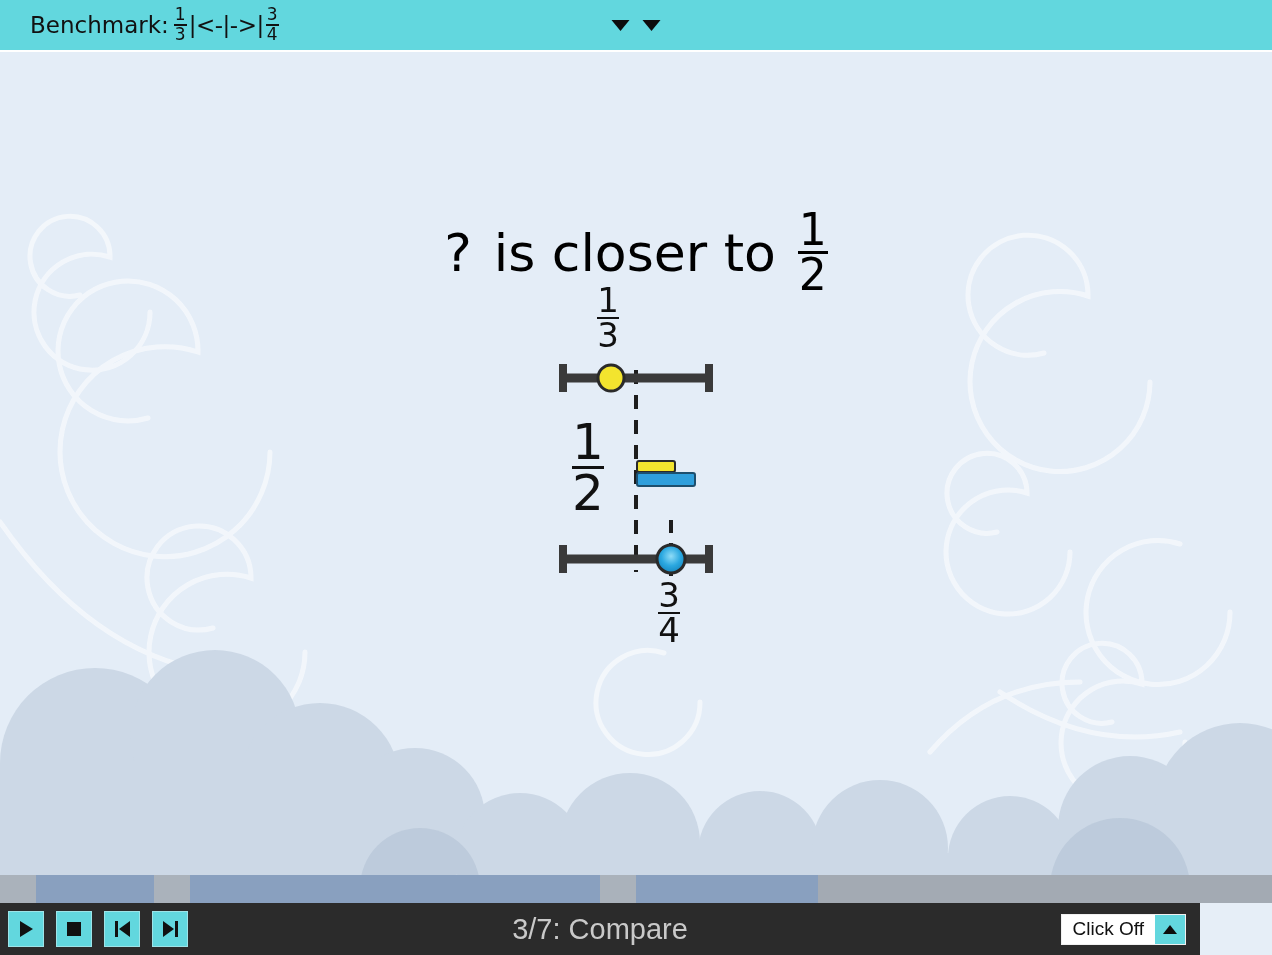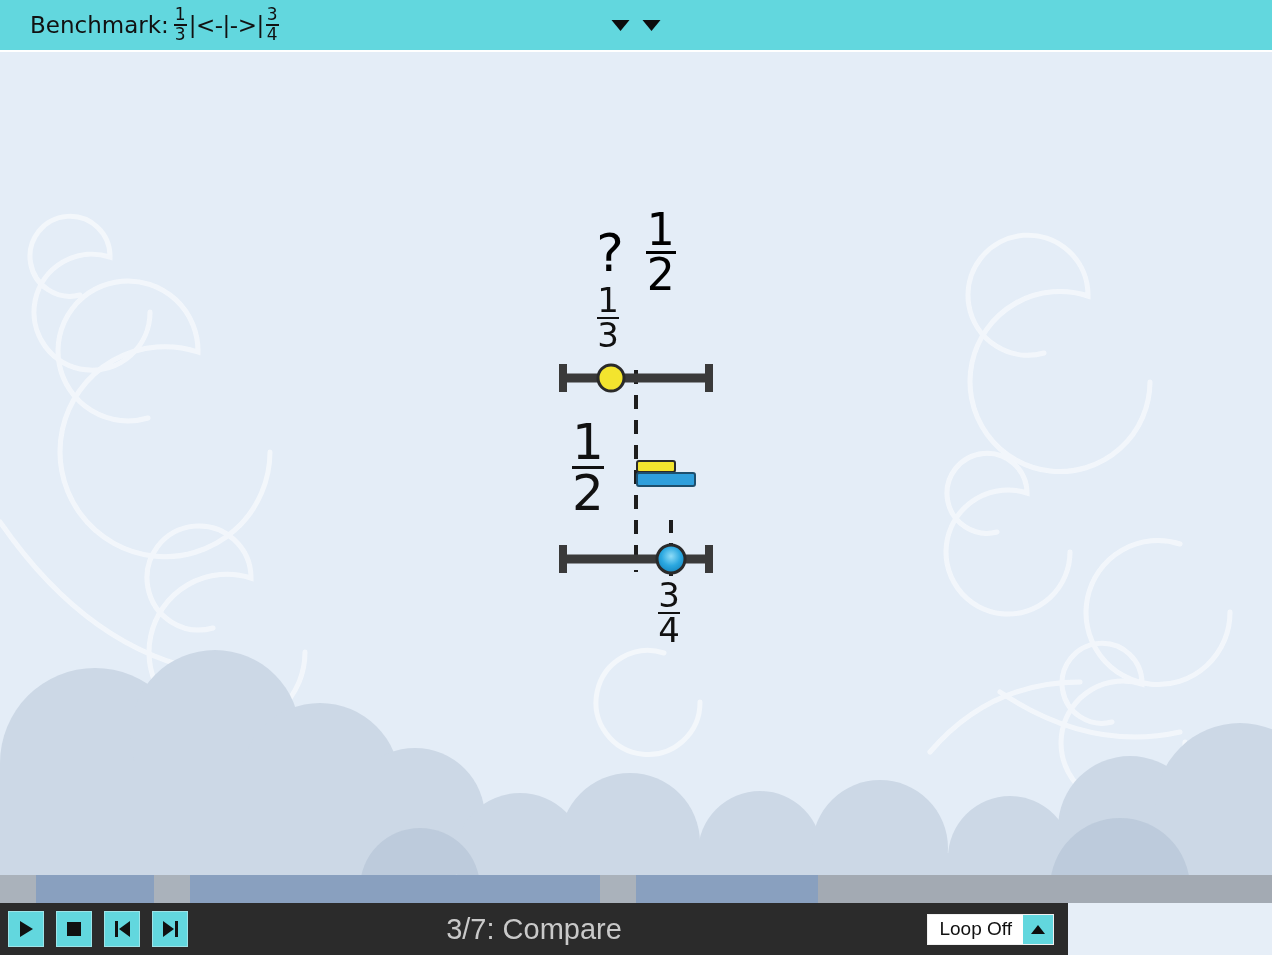--- a/index.html
+++ b/index.html
@@ -153,21 +153,21 @@
     font-size: 50px;
     color: #111;
     z-index: 14;
   }
   .mid-label .bar { height: 3px; background: #111; min-width: 32px; }
 
   
   .footer {
     position: absolute;
     bottom: 0; left: 0;
-    width: 1068px;
+    width: 1200px;
     height: 52px;
     background: #2b2b2b;
     z-index: 50;
     display: flex;
     align-items: center;
   }
 
   .transport { display: flex; gap: 12px; margin-left: 8px; }
   .tbtn {
     width: 36px; height: 36px;
@@ -298,20 +298,21 @@
       <div class="band-seg" style="left:36px;width:118px;background:#89a0bf;"></div>
       <div class="band-seg" style="left:154px;width:36px;background:#aab2bb;"></div>
       <div class="band-seg" style="left:190px;width:410px;background:#89a0bf;"></div>
       <div class="band-seg" style="left:600px;width:36px;background:#aab2bb;"></div>
       <div class="band-seg" style="left:636px;width:182px;background:#89a0bf;"></div>
       <div class="band-seg" style="left:818px;width:454px;background:#a3aab3;"></div>
     </div>
 
     <div class="title">
       <span class="qmark">?</span>
+      <span>is closer to</span>
       <span class="frac title-frac">
         <span class="num">1</span>
         <span class="bar"></span>
         <span class="den">2</span>
       </span>
     </div>
 
     <svg class="diagram" viewBox="0 0 1272 851">
 
       <line x1="636" y1="318" x2="636" y2="520" stroke="#1d1d1d" stroke-width="4" stroke-dasharray="14 11"></line>
@@ -388,21 +389,21 @@
         <svg width="17" height="18" viewBox="0 0 17 18">
           <polygon points="1,1 1,17 12,9" fill="#111"></polygon>
           <rect x="13" y="1" width="3" height="16" fill="#111"></rect>
         </svg>
       </div>
     </div>
 
     <div class="status-text">3/7: Compare</div>
 
     <div class="loop-wrap">
-      <div class="loop-label">Loop Off</div>
+      <div class="loop-label">Click Off</div>
       <div class="loop-arrow">
         <span class="tri-up-sm"></span>
       </div>
     </div>
 
   </div>
 
 </div>
 
 </body></html>

